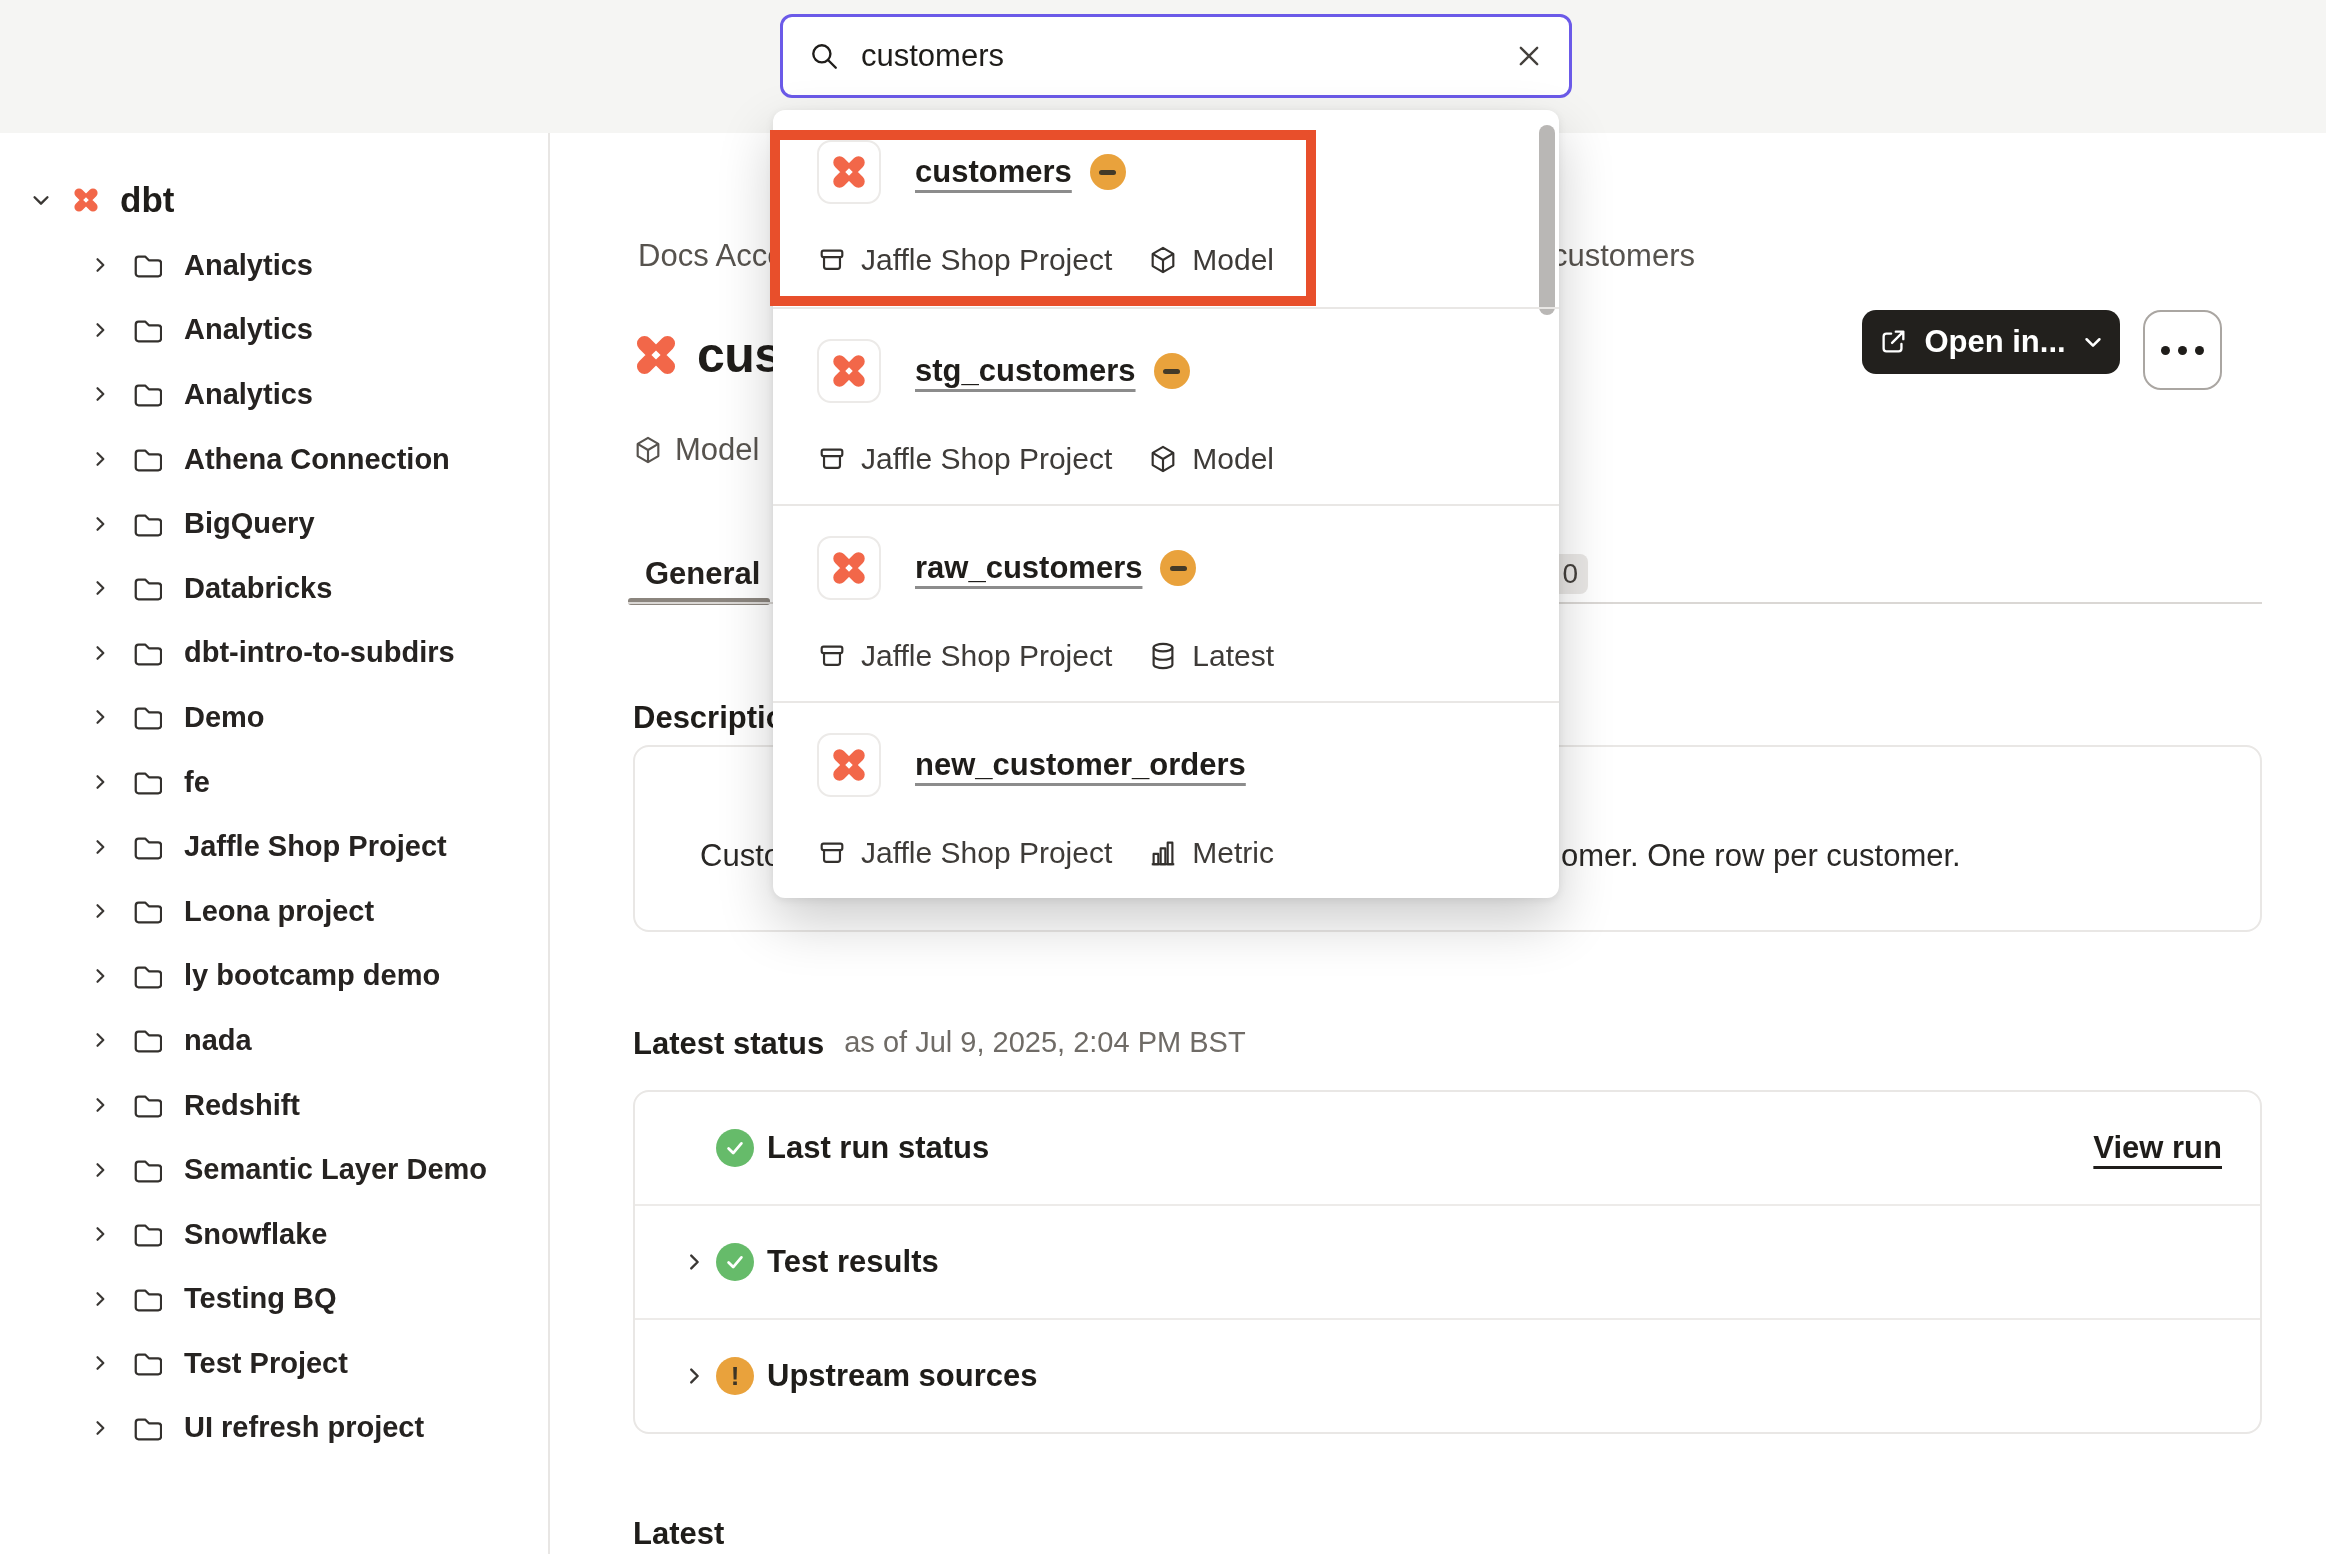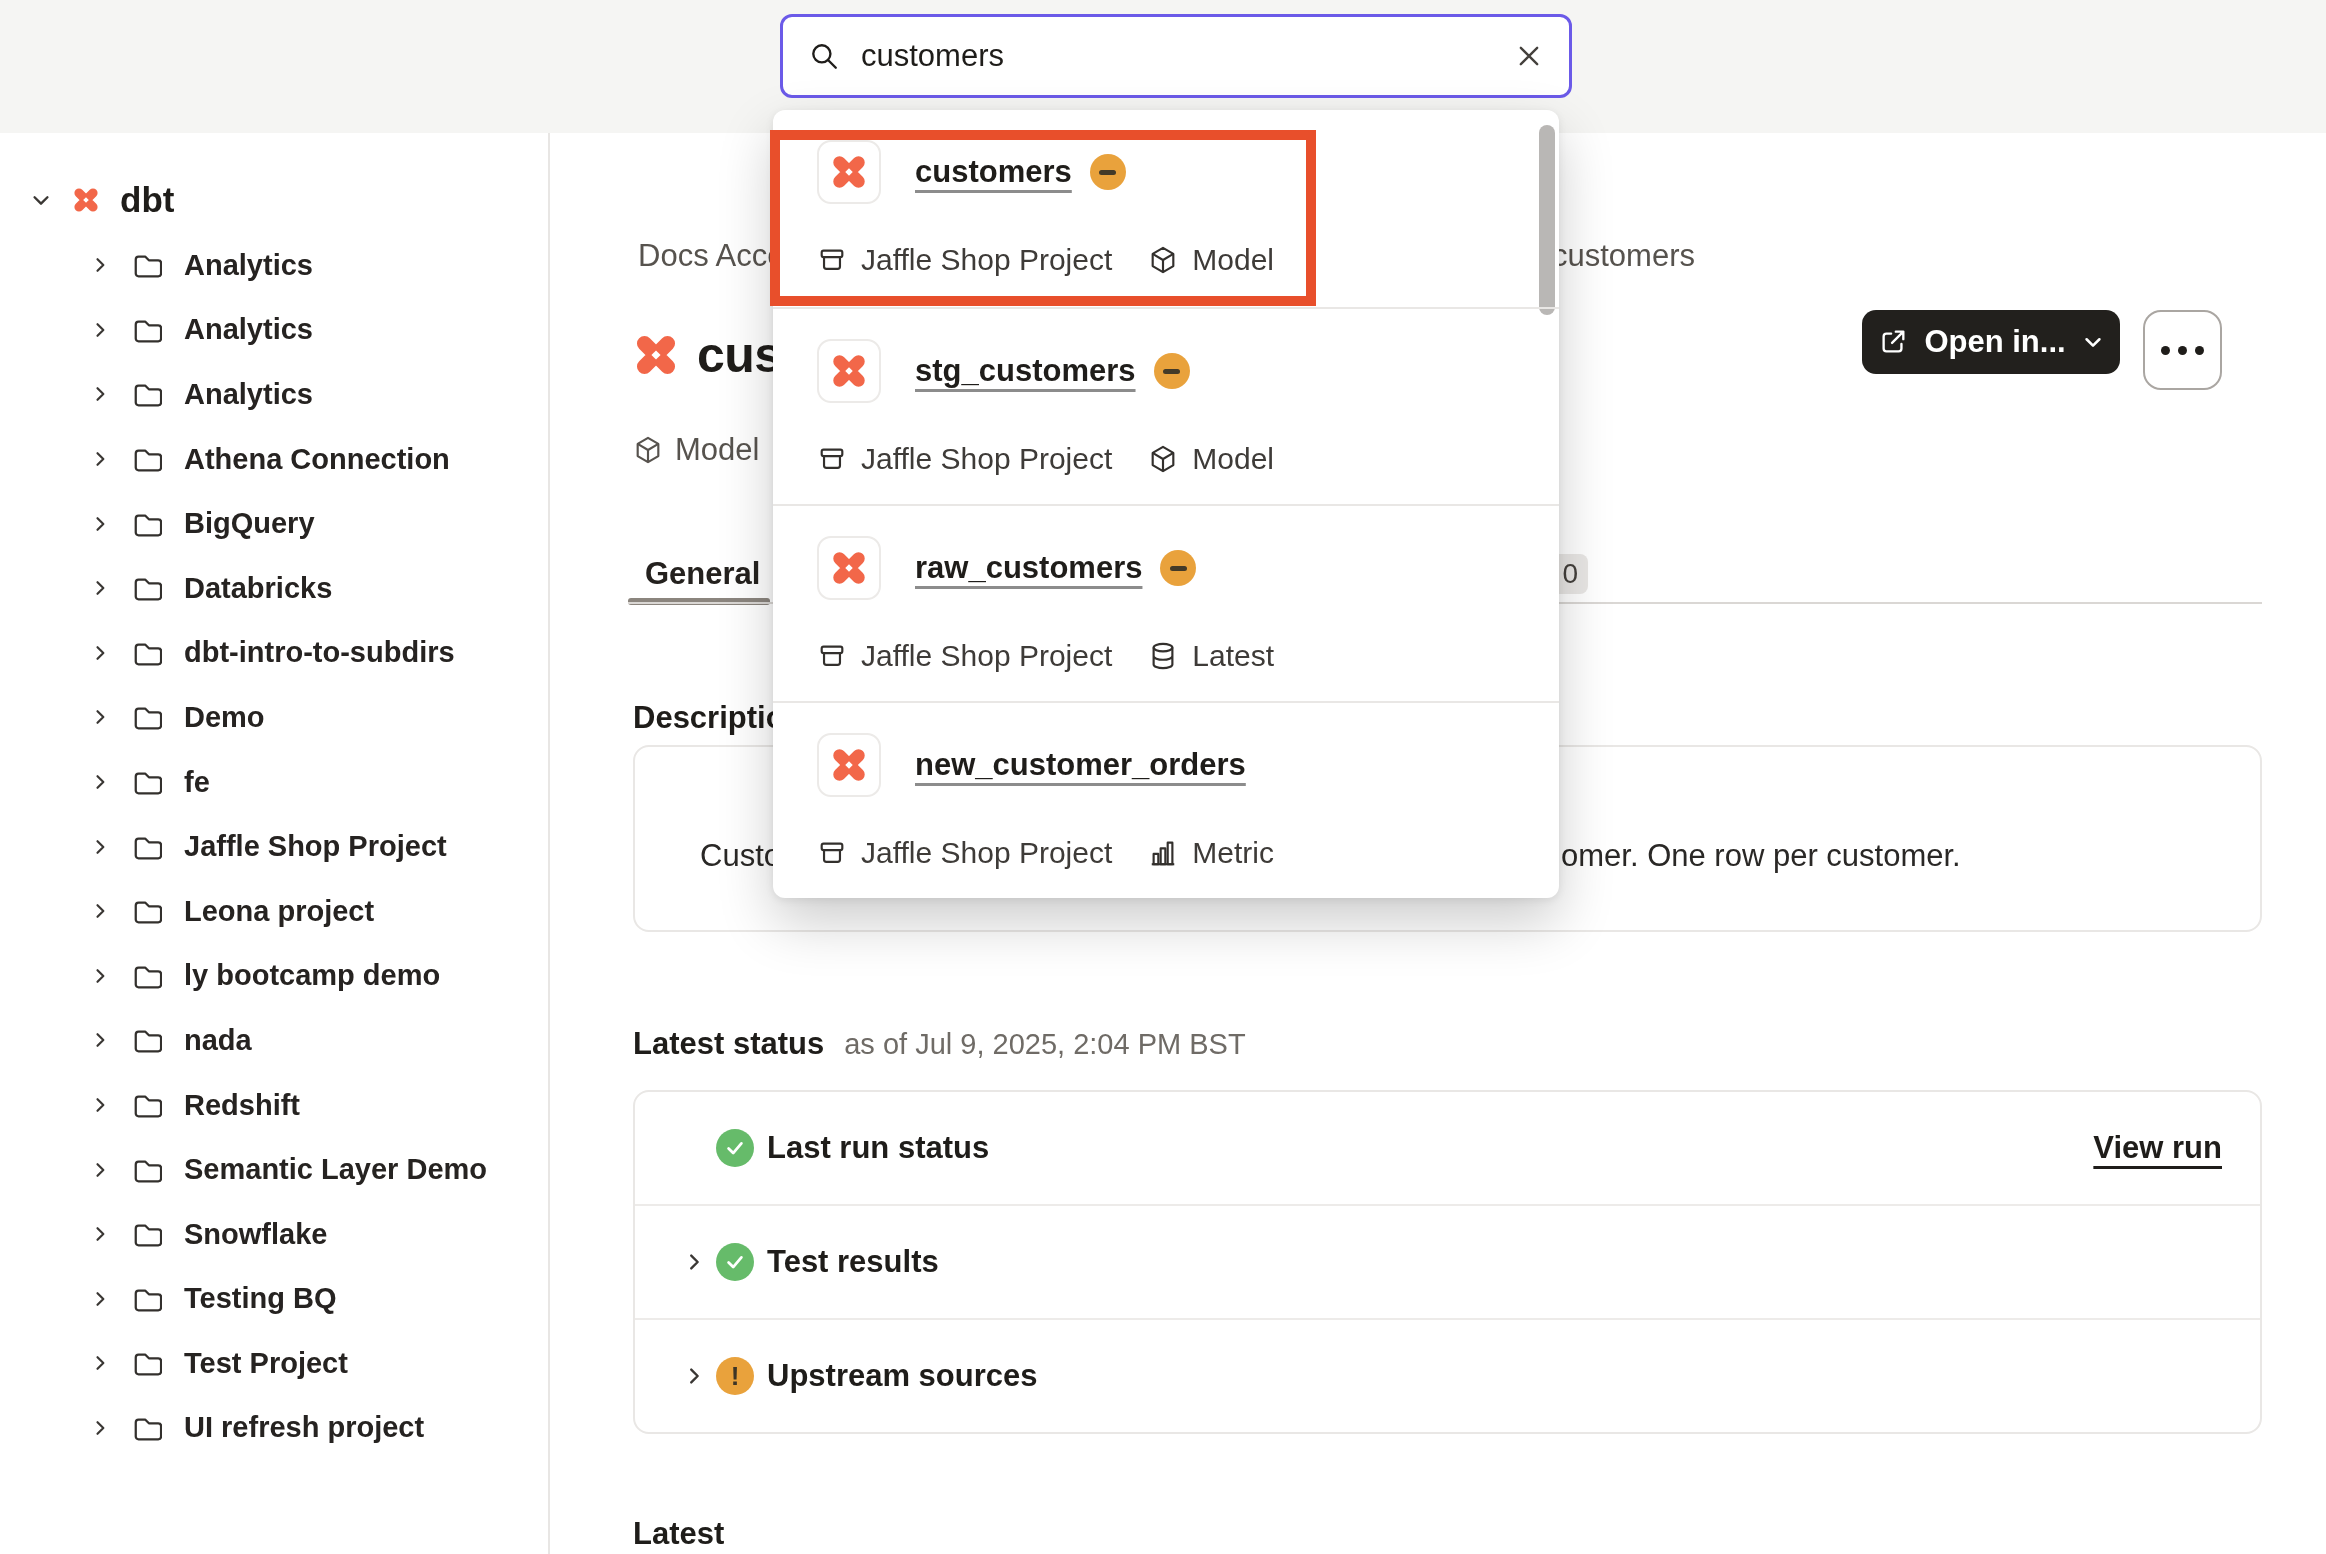--- a/index.html
+++ b/index.html
@@ -43,21 +43,21 @@
   .tab-badge{position:absolute;left:1540px;top:554px;width:48px;height:40px;background:#E9E7E5;
     border-radius:8px;font-size:28px;color:#44403C;display:flex;align-items:center;
     justify-content:flex-end;padding-right:10px;}
 
   .h-desc{position:absolute;left:633px;top:700px;font-size:31px;font-weight:700;}
   .desc-card{position:absolute;left:633px;top:745px;width:1629px;height:187px;
     border:2px solid var(--line);border-radius:16px;}
   .desc-frag{position:absolute;top:838px;font-size:31px;color:#2A2826;white-space:nowrap;}
   .desc-frag.left{left:700px;} .desc-frag.right{left:1561px;}
 
-  .h-status{position:absolute;left:633px;top:1026px;display:flex;align-items:center;gap:20px;}
+  .h-status{position:absolute;left:633px;top:1026px;display:flex;align-items:flex-start;gap:20px;}
   .h-status .t{font-size:31px;font-weight:700;}
   .h-status .asof{font-size:29px;color:#6F6B66;}
   .status-card{position:absolute;left:633px;top:1090px;width:1629px;height:344px;
     border:2px solid var(--line);border-radius:16px;overflow:hidden;display:flex;flex-direction:column;}
   .status-row{position:relative;flex:1;display:flex;align-items:center;cursor:pointer;}
   .status-row + .status-row{border-top:2px solid #EDEBE9;}
   .status-row .chev{position:absolute;left:48px;}
   .status-row .dot{position:absolute;left:81px;width:38px;height:38px;border-radius:50%;
     display:flex;align-items:center;justify-content:center;}
   .status-row .dot.success{background:var(--green);}

